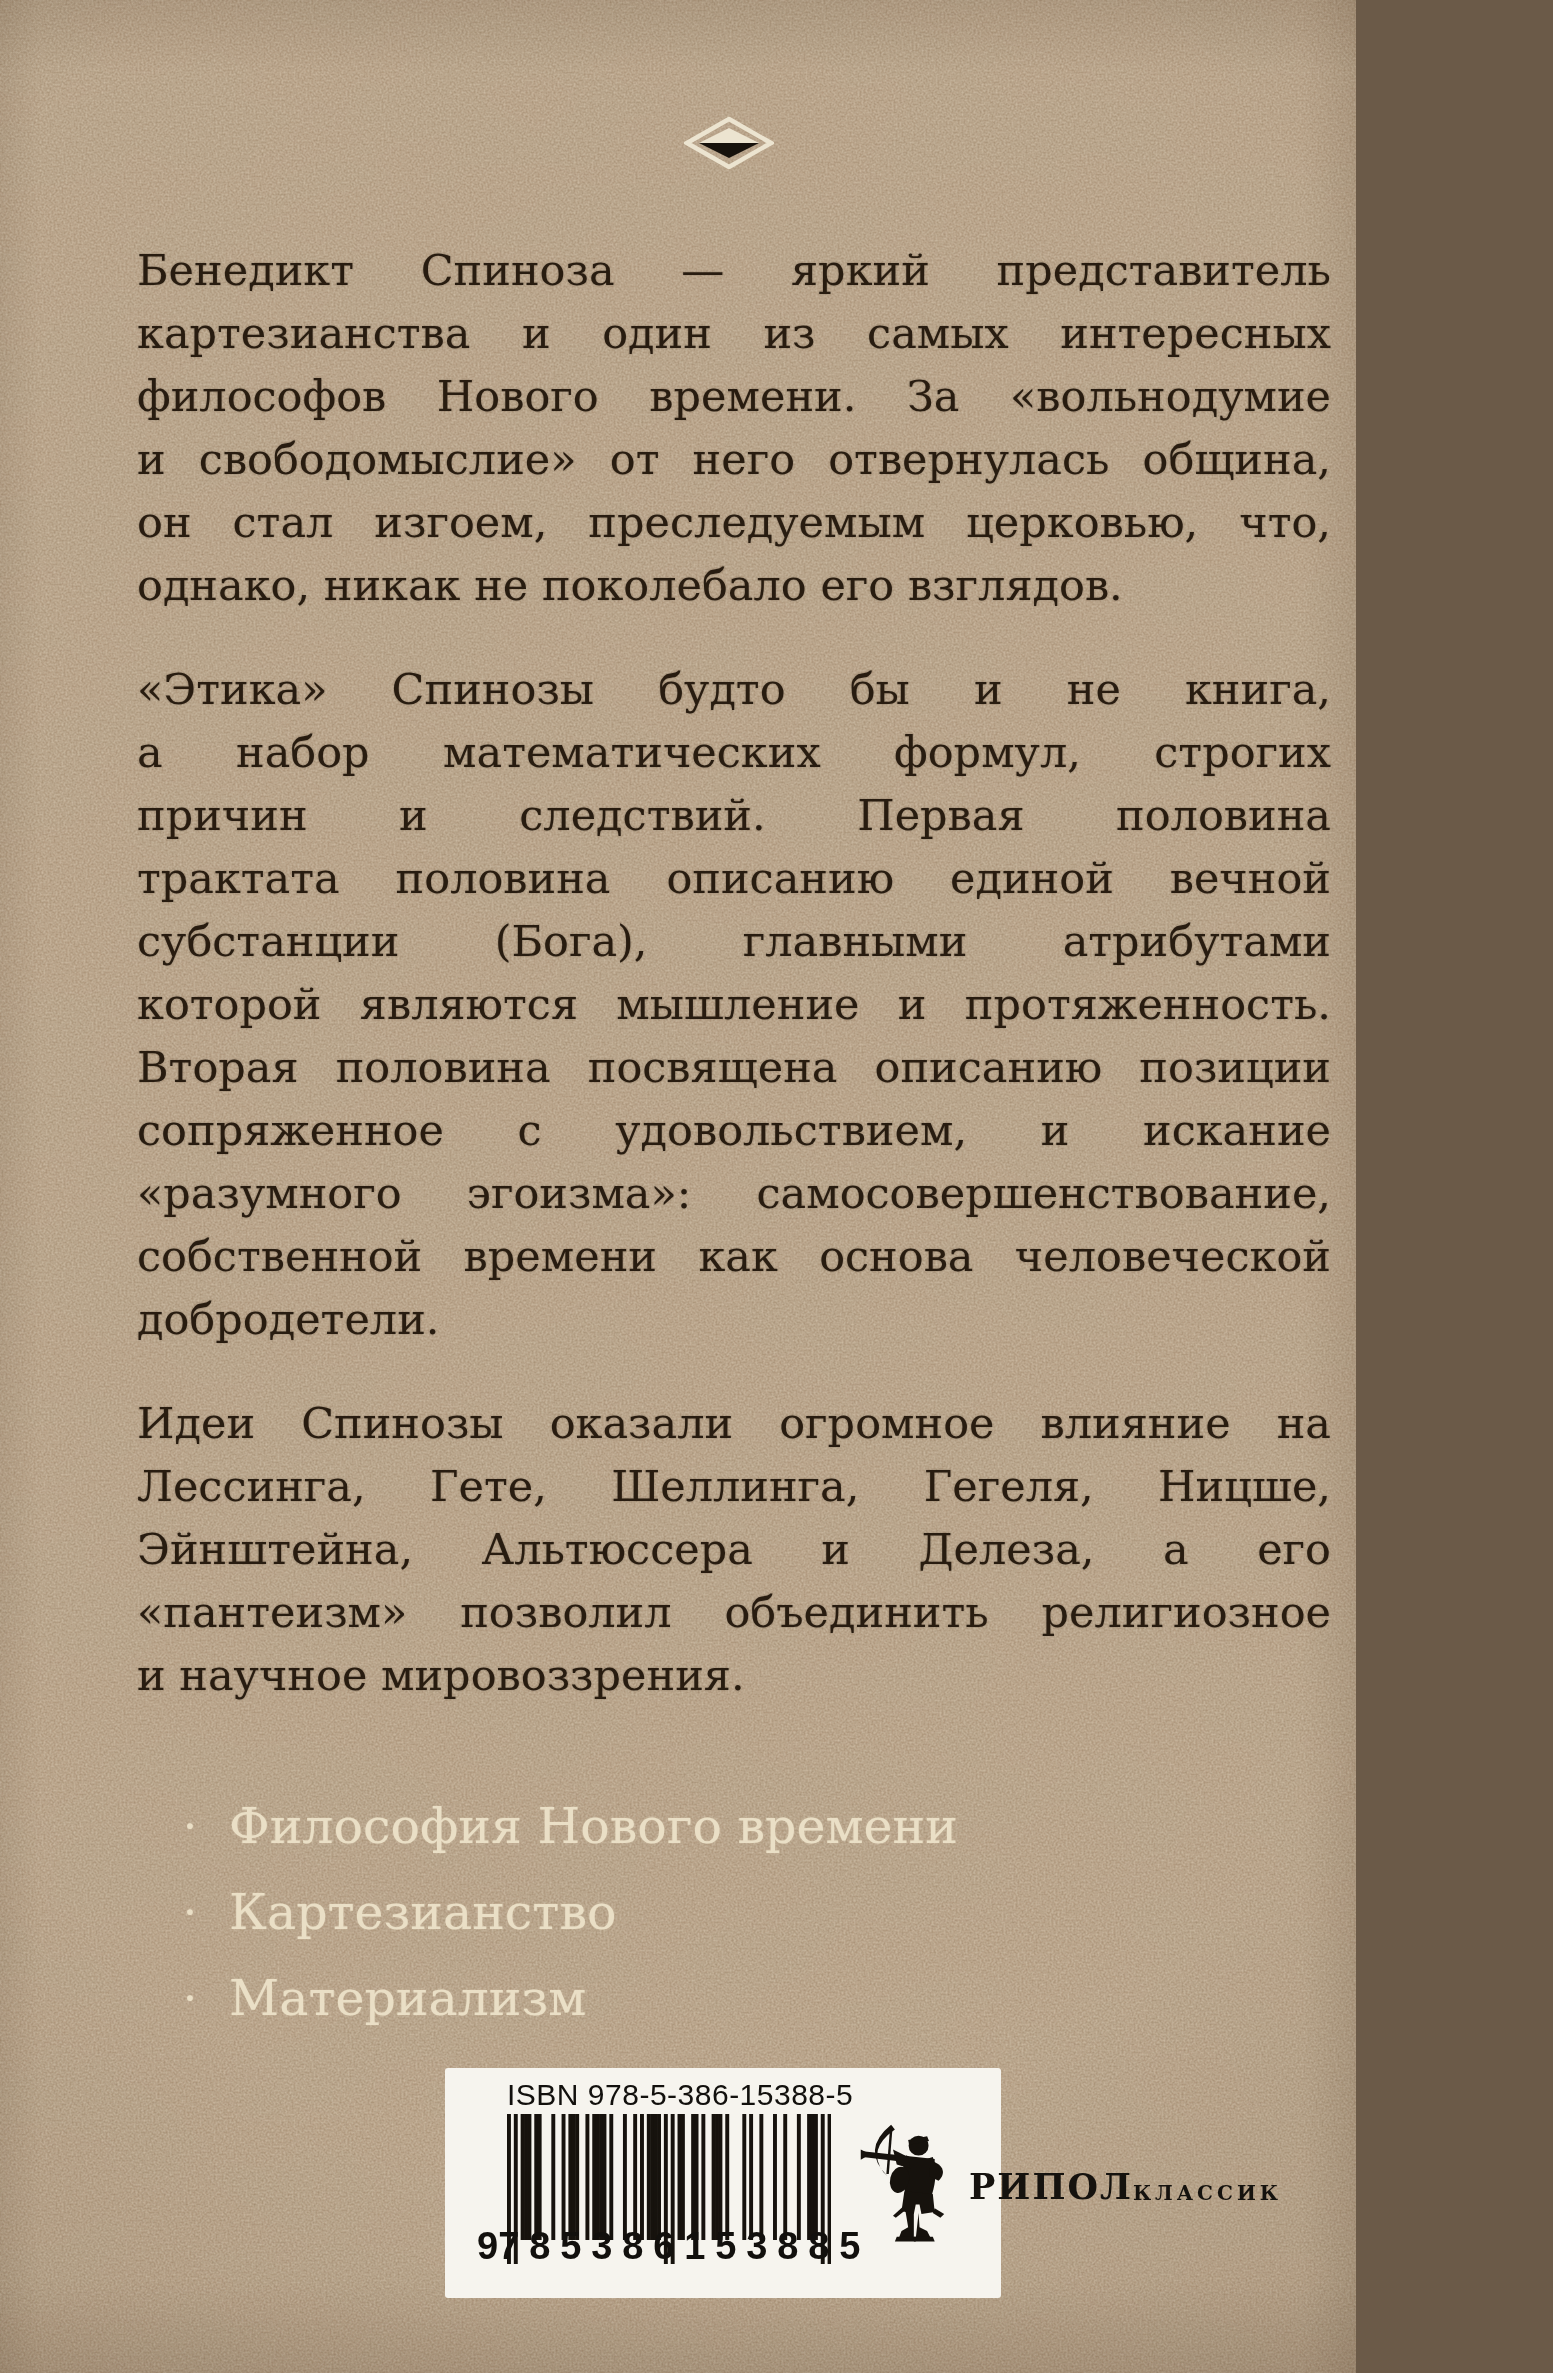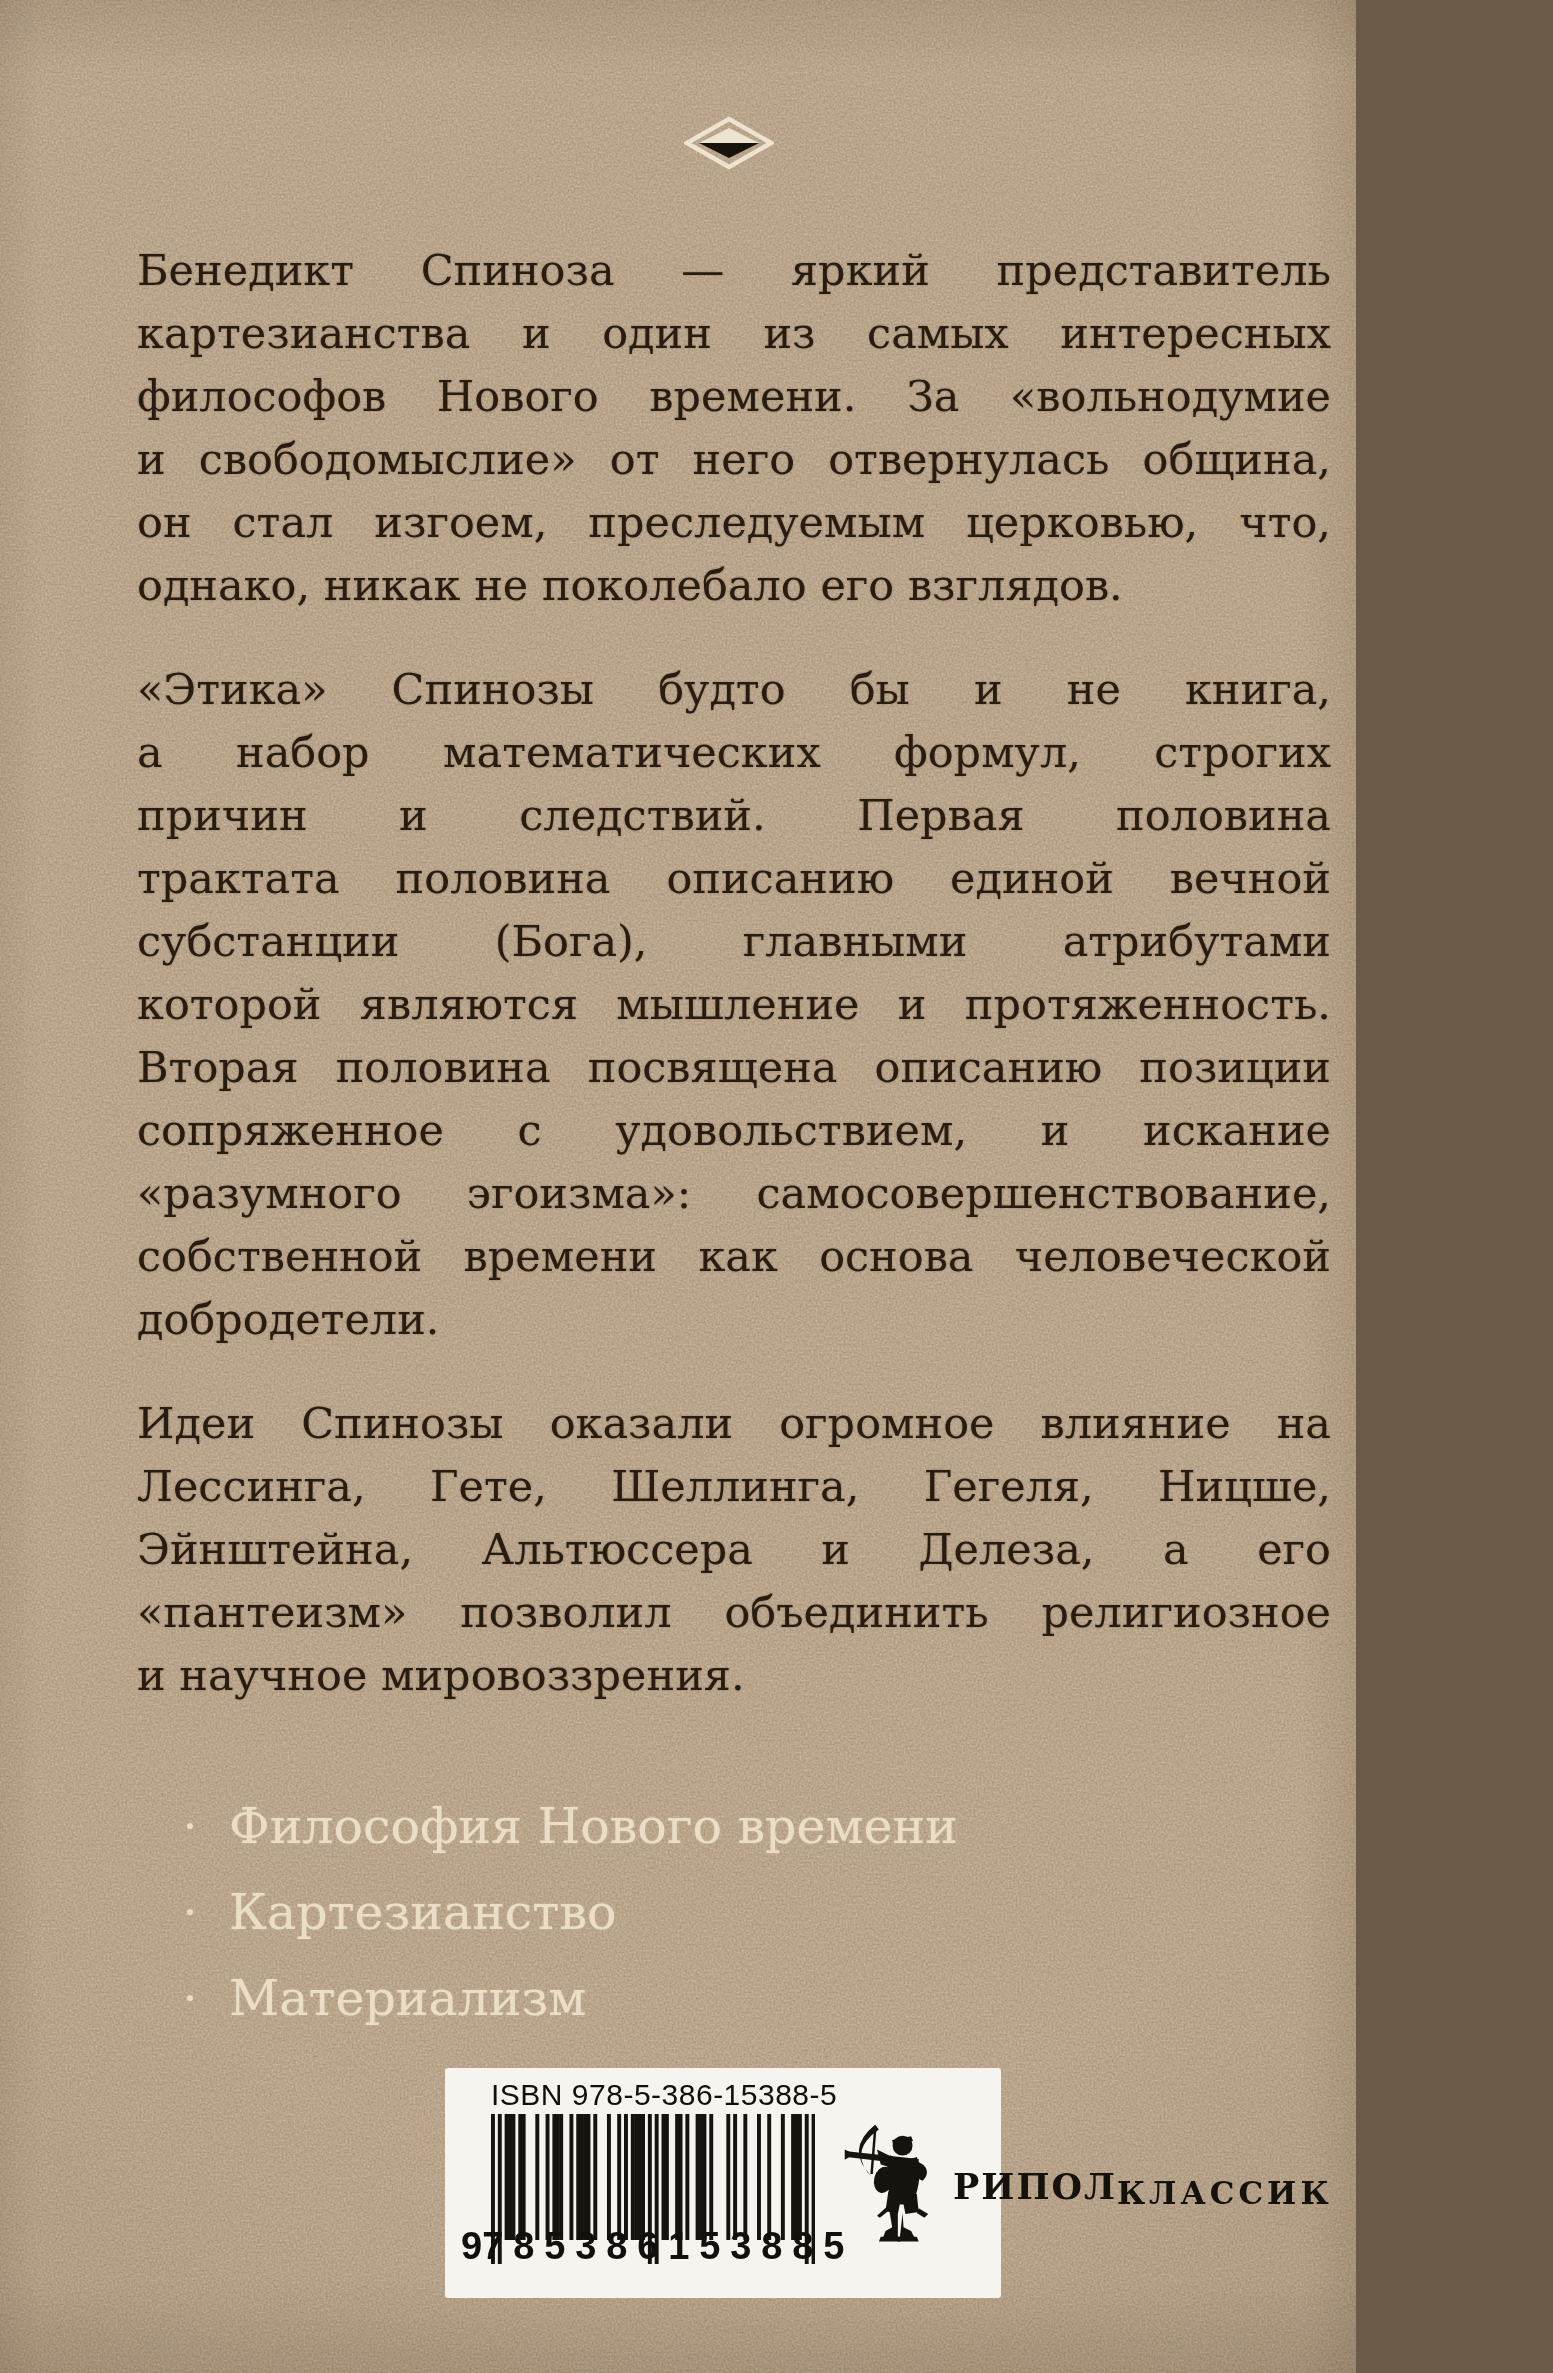--- a/index.html
+++ b/index.html
@@ -48,21 +48,21 @@
     text-shadow:0 0 2px rgba(234,223,198,.45);}
   .topics .bullet{font-size:44px;width:46px;flex:none;}
 
   .isbn-box{
     position:absolute;left:445px;top:2068px;width:556px;height:230px;
     background:var(--label);border-radius:3px;
     box-sizing:border-box;padding:10px 14px 12px 18px;
     display:flex;gap:14px;
     font-family:"Liberation Sans","DejaVu Sans",sans-serif;
   }
-  .col-left{width:360px;flex:none;box-sizing:border-box;padding-left:28px;}
+  .col-left{width:360px;flex:none;box-sizing:border-box;padding-left:28px;margin-left:16px;}
   .isbn-label{
     font-size:30px;color:#12100d;text-align:center;height:36px;
     letter-spacing:.5px;white-space:nowrap;
   }
   .bars-wrap{position:relative;width:324px;height:150px;}
   .bars-wrap svg{position:absolute;inset:0;}
   .digits{
     position:absolute;left:-30px;bottom:-4px;width:calc(100% + 30px);
     display:flex;align-items:baseline;color:#12100d;
     font-size:38px;font-weight:bold;
@@ -70,21 +70,21 @@
   .digits .lead{flex:none;}
   .digits .grp{flex:1;text-align:center;letter-spacing:.26em;}
 
   .col-right{
     flex:1;display:flex;flex-direction:row;align-items:center;
     padding-top:6px;color:#15120e;
     font-family:"DejaVu Serif","Liberation Serif",serif;
   }
   .figure{width:116px;height:128px;}
   .pub-name{font-size:35px;font-weight:600;letter-spacing:2px;margin-top:2px;}
-  .pub-sub{font-size:31px;font-weight:600;letter-spacing:4px;margin-top:15px;}
+  .pub-sub{font-size:20px;font-weight:600;letter-spacing:4px;margin-top:15px;}
 </style>
 </head>
 <body>
 
 <div class="page">
 
   <svg class="texture" width="1553" height="2373" xmlns="http://www.w3.org/2000/svg">
     <filter id="grainDark" x="0" y="0" width="100%" height="100%">
       <feTurbulence type="fractalNoise" baseFrequency="0.55" numOctaves="2" seed="7"></feTurbulence>
       <feColorMatrix type="matrix" values="0 0 0 0 0.26  0 0 0 0 0.19  0 0 0 0 0.11  0.55 0 0 0 -0.05"></feColorMatrix>

